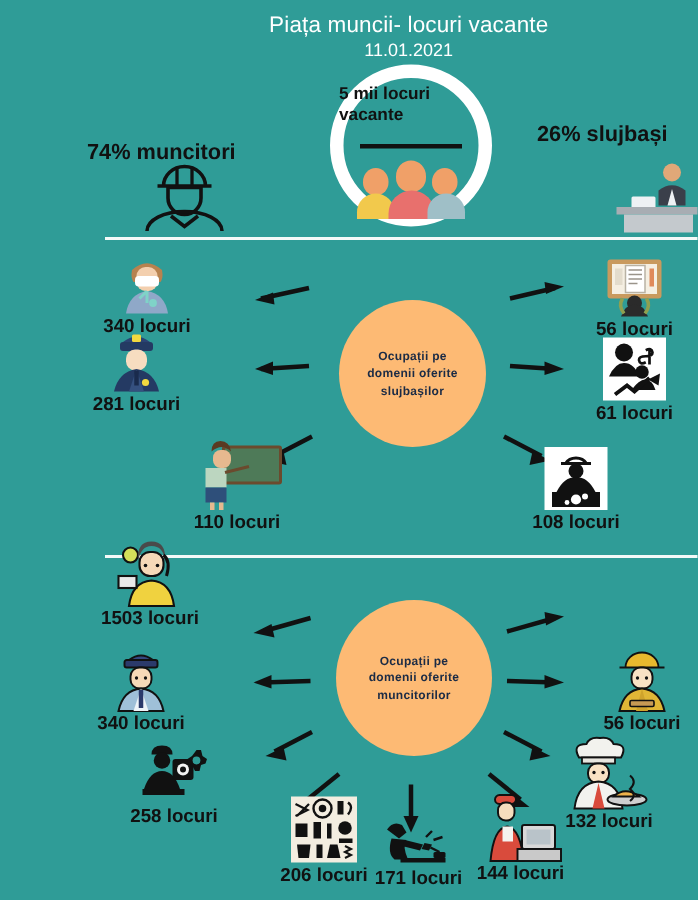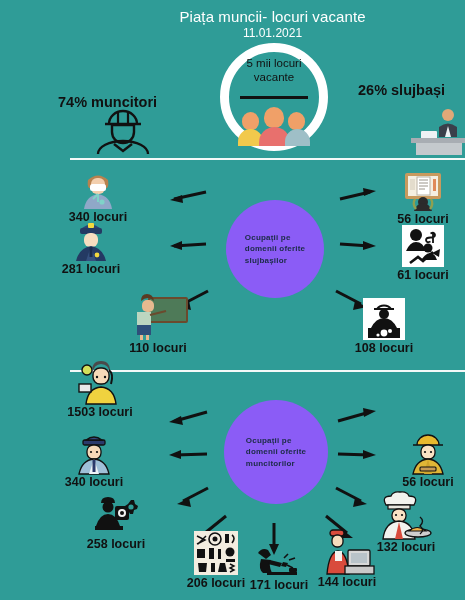--- a/index.html
+++ b/index.html
@@ -23,22 +23,22 @@
   }
 
   
   .ring {
     position:absolute; left:180px; top:43px;
     width:108px; height:108px; border-radius:50%;
     border:9px solid #ffffff; background:#2f9c97;
   }
   .ring-text {
     position:absolute; left:186px; top:56px; width:96px;
-    text-align:center; color:#111111;
-    font-size:11.5px; font-weight:normal; line-height:1.25;
+    text-align:left; color:#111111;
+    font-size:11.5px; font-weight:bold; line-height:1.25;
   }
   .ring-rule {
     position:absolute; left:200px; top:96px;
     width:68px; height:3px; background:#111111;
   }
   .people { position:absolute; left:196px; top:104px; width:76px; height:42px; }
   .p-head { position:absolute; border-radius:50% 50% 45% 45%; background:#f0a068; }
   .p-body { position:absolute; border-radius:16px 16px 0 0; }
 
   
@@ -50,22 +50,22 @@
   .pct.right { left:318px; top:82px; }
 
   .divider {
     position:absolute; left:30px; width:405px; height:2px; background:#f4f9f8;
   }
   .divider.d1 { top:158px; }
   .divider.d2 { top:370px; }
 
   
   .hub {
-    position:absolute; border-radius:50%; background:#8b5cf6;
-    display:flex; align-items:center; justify-content:center; text-align:left;
+    position:absolute; border-radius:50%; background:#fdba74;
+    display:flex; align-items:center; justify-content:center; text-align:center;
   }
   .hub-label {
     color:#1b2b45; font-size:8px; font-weight:bold;
     line-height:1.45; letter-spacing:.2px;
   }
   .hub1 { left:186px; top:200px; width:98px; height:98px; }
   .hub2 { left:184px; top:400px; width:104px; height:104px; }
 
   
   .item { position:absolute; text-align:center; }

